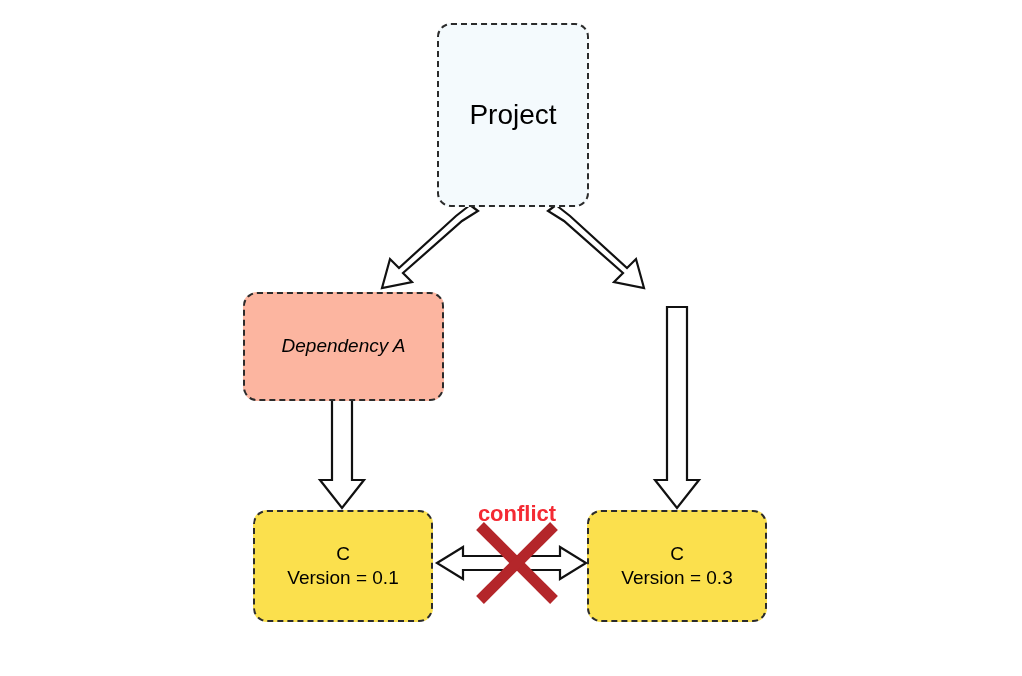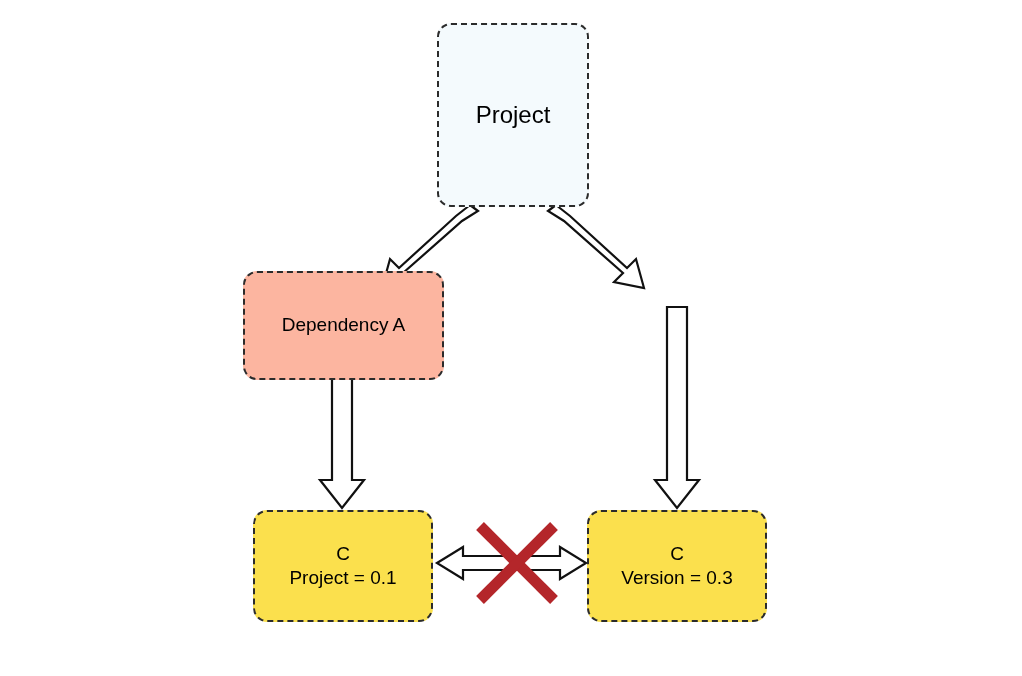--- a/index.html
+++ b/index.html
@@ -30,29 +30,29 @@
     text-align: center;
     color: #000000;
     line-height: 1.28;
   }
   .node-project {
     left: 437px;
     top: 23px;
     width: 152px;
     height: 184px;
     background: #f4fafd;
-    font-size: 24px;
+    font-size: 28px;
   }
   .node-dep {
     width: 201px;
     height: 109px;
     background: #fcb5a0;
     font-size: 19px;
   }
-  .node-dep-a { left: 243px; top: 271px; }
+  .node-dep-a { left: 243px; top: 292px; font-style: italic; }
   .node-dep-b { left: 577px; top: 289px; }
   .node-pkg {
     width: 180px;
     height: 112px;
     background: #fbe04d;
     font-size: 19px;
   }
   .node-pkg-left  { left: 253px; top: 510px; }
   .node-pkg-right { left: 587px; top: 510px; }
   .pkg-line { display: block; }
@@ -122,28 +122,29 @@
     <span>Project</span>
   </div>
 
   <div class="node node-dep node-dep-a">
     <span>Dependency A</span>
   </div>
 
 
   <div class="node node-pkg node-pkg-left">
     <span class="pkg-line">C</span>
-    <span class="pkg-line">Project = 0.1</span>
+    <span class="pkg-line">Version = 0.1</span>
   </div>
 
   <div class="node node-pkg node-pkg-right">
     <span class="pkg-line">C</span>
     <span class="pkg-line">Version = 0.3</span>
   </div>
 
+  <div class="conflict-label">conflict</div>
 
   <div class="cross">
     <svg width="90" height="90" viewBox="0 0 90 90">
       <line x1="8" y1="8" x2="82" y2="82" stroke="#b4262a" stroke-width="11" stroke-linecap="butt"></line>
       <line x1="82" y1="8" x2="8" y2="82" stroke="#b4262a" stroke-width="11" stroke-linecap="butt"></line>
     </svg>
   </div>
 
 </div>
 

